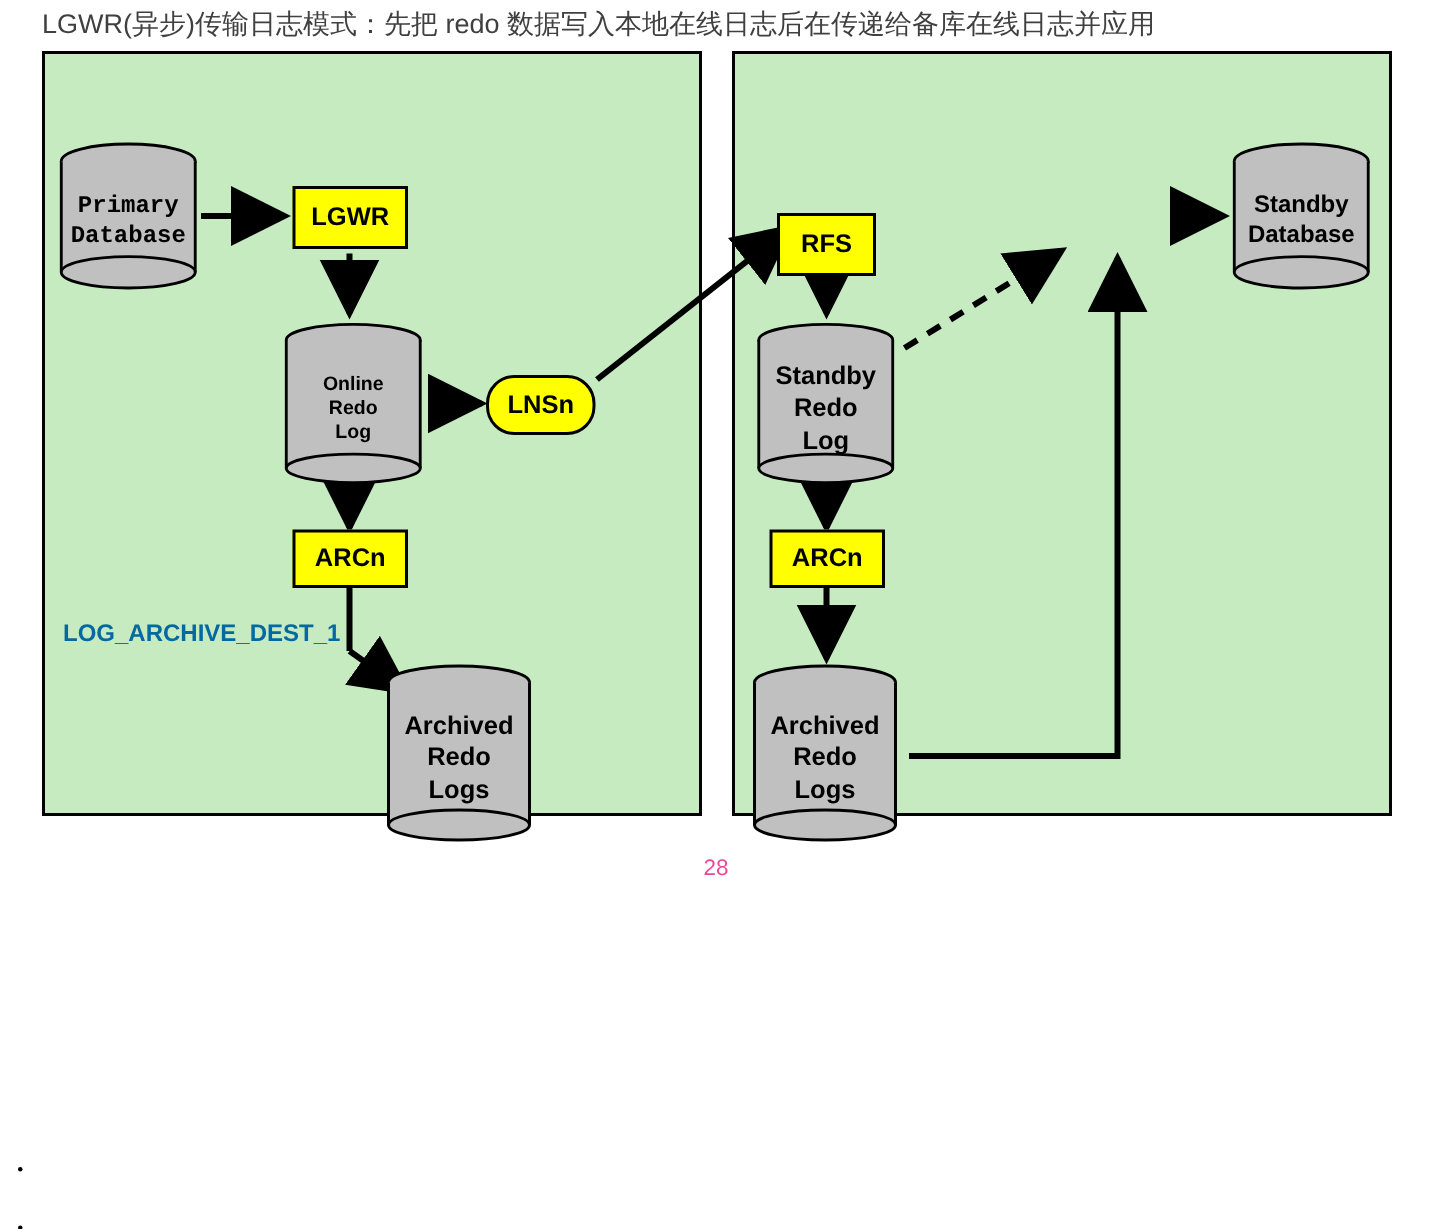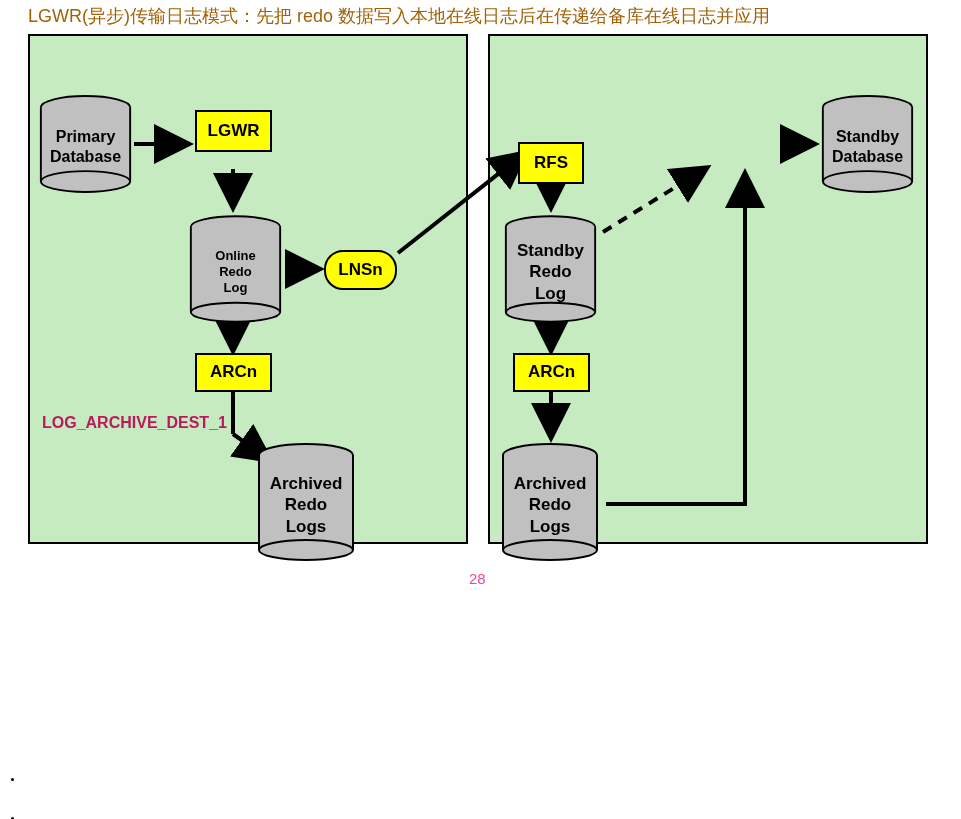--- a/index.html
+++ b/index.html
@@ -4,21 +4,21 @@
 <style>
   body {
     margin: 0;
     padding: 0;
     font-family: Arial, sans-serif;
     background: #fff;
     width: 961px;
   }
   .caption {
     font-size: 18px;
-    color: #a16207;
+    color: #404040;
     padding: 4px 0 0 28px;
   }
   .diagram-wrap {
     position: relative;
     width: 905px;
     height: 560px;
     margin: 6px 0 0 28px;
   }
   .panel-title {
     position: absolute;
@@ -65,21 +65,21 @@
     display: flex;
     align-items: center;
     justify-content: center;
     line-height: 1.2;
     font-size: 17px;
   }
   .free-label {
     position: absolute;
     font-weight: bold;
     font-size: 16px;
-    color: #be185d;
+    color: #0369a1;
   }
   .page-num {
     position: absolute;
     font-size: 15px;
     color: #ec4899;
   }
   svg.arrows {
     position: absolute;
     inset: 0;
     width: 100%;
@@ -135,32 +135,32 @@
 
     <line x1="755" y1="110" x2="788" y2="110" stroke="#000" stroke-width="4" marker-end="url(#ah)"></line>
 
     <line x1="523" y1="290" x2="523" y2="318" stroke="#000" stroke-width="4" marker-end="url(#ah)"></line>
 
     <line x1="523" y1="357" x2="523" y2="405" stroke="#000" stroke-width="4" marker-end="url(#ah)"></line>
 
     <path d="M 578 470 L 717 470 L 717 138" fill="none" stroke="#000" stroke-width="4" marker-end="url(#ah)"></path>
   </svg>
 
-  <div class="cylinder" style="left:10px; top:60px; width:95px; height:100px; font-size:16px;">
+  <div class="cylinder" style="left:10px; top:60px; width:95px; height:100px; font-size:16px;font-family:Liberation Mono, monospace;">
     <svg viewBox="0 0 100 105">
         <ellipse cx="50" cy="14" rx="47" ry="12" fill="#c0c0c0" stroke="#000" stroke-width="2"></ellipse>
         <rect x="3" y="14" width="94" height="78" fill="#c0c0c0" stroke="none"></rect>
         <line x1="3" y1="14" x2="3" y2="92" stroke="#000" stroke-width="2"></line>
         <line x1="97" y1="14" x2="97" y2="92" stroke="#000" stroke-width="2"></line>
         <ellipse cx="50" cy="92" rx="47" ry="11" fill="#c0c0c0" stroke="#000" stroke-width="2"></ellipse>
       </svg>
     <div class="label">Primary<br>Database</div>
   </div>
 
-  <div class="proc-box" style="left:167px; top:76px; width:77px; height:42px;">LGWR</div>
+  <div class="proc-box" style="left:167px; top:90px; width:77px; height:42px;">LGWR</div>
 
   <div class="cylinder" style="left:160px; top:180px; width:95px; height:110px; font-size:13px;">
     <svg viewBox="0 0 100 115">
         <ellipse cx="50" cy="13" rx="47" ry="11" fill="#c0c0c0" stroke="#000" stroke-width="2"></ellipse>
         <rect x="3" y="13" width="94" height="90" fill="#c0c0c0"></rect>
         <line x1="3" y1="13" x2="3" y2="103" stroke="#000" stroke-width="2"></line>
         <line x1="97" y1="13" x2="97" y2="103" stroke="#000" stroke-width="2"></line>
         <ellipse cx="50" cy="103" rx="47" ry="10" fill="#c0c0c0" stroke="#000" stroke-width="2"></ellipse>
       </svg>
     <div class="label">Online<br>Redo<br>Log</div>

